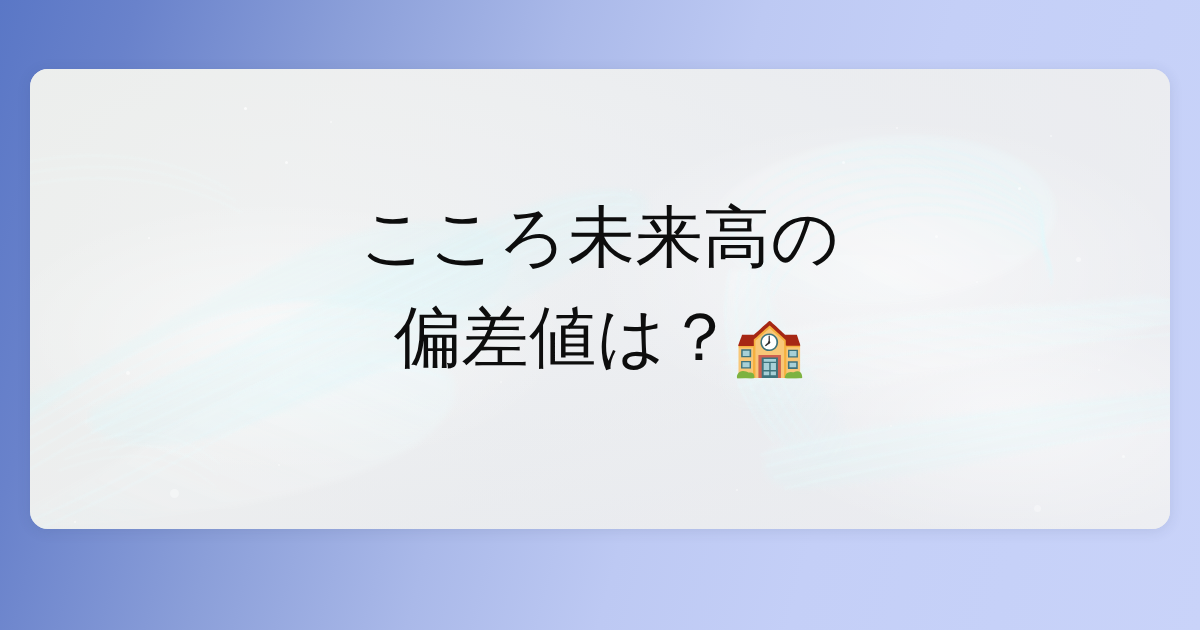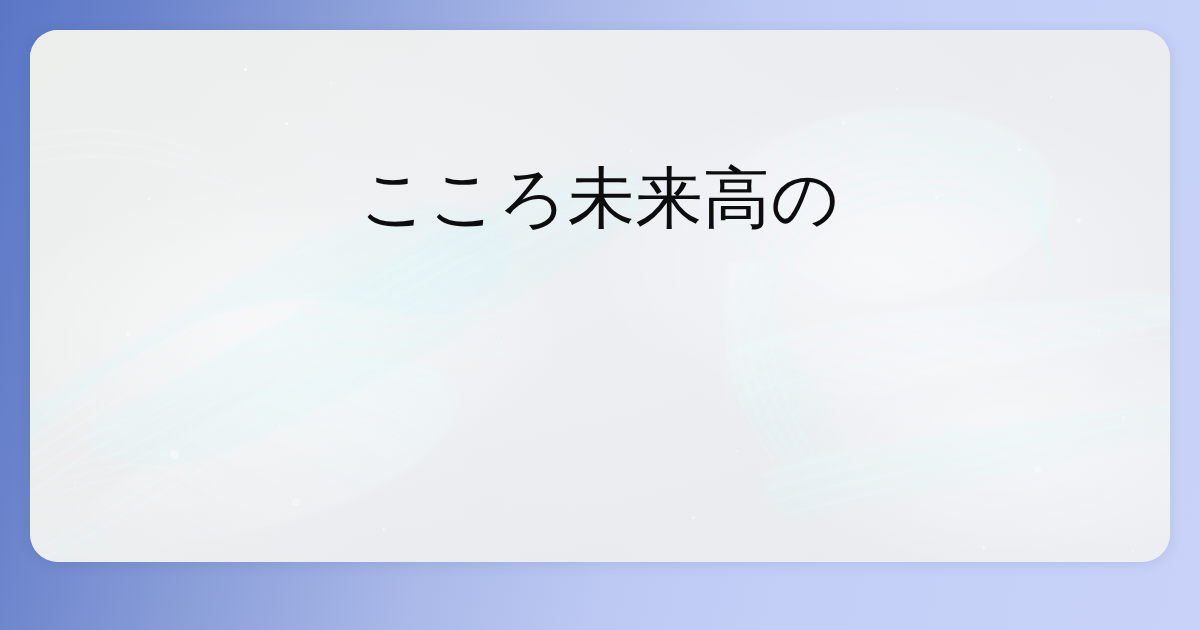--- a/index.html
+++ b/index.html
@@ -30,27 +30,28 @@
         #c4cff7 70%,
         #c6d1f8 85%,
         #c9d3f9 100%);
     padding: 30px;
   }
 
   
   .card {
     position: relative;
     width: 1140px;
-    height: 532px;
-    border-radius: 28px;
+    height: 460px;
+    border-radius: 18px;
     overflow: hidden;
     background:
       radial-gradient(120% 100% at 18% 35%, #f2f4f6 0%, #eceef0 45%, #e6e8ec 100%),
       linear-gradient(135deg, #eef0f1 0%, #e9ebee 55%, #eceef2 100%);
     box-shadow: 0 2px 14px rgba(40,55,100,0.12);
+    margin-top: 39px;
   }
 
   
   .card::before {
     content: "";
     position: absolute;
     inset: 0;
     background:
       linear-gradient(120deg,
         rgba(236,238,236,0.9) 0%,
@@ -272,16 +273,19 @@
       <i style="left:1102px;top:520px;width:2px;height:2px;opacity:.45"></i>
       <i style="left:860px;top:356px;width:2px;height:2px;opacity:.4"></i>
       <i style="left:636px;top:556px;width:2px;height:2px;opacity:.4"></i>
       <i style="left:470px;top:312px;width:2px;height:2px;opacity:.4"></i>
     </div>
 
     <div class="title-block">
       <span class="title-line">
         <span>こころ未来高の</span>
       </span>
+      <span class="title-line">
+        <span>偏差値は？</span><span class="emoji">🏫</span>
+      </span>
     </div>
 
   </div>
 </div>
 
 </body></html>

